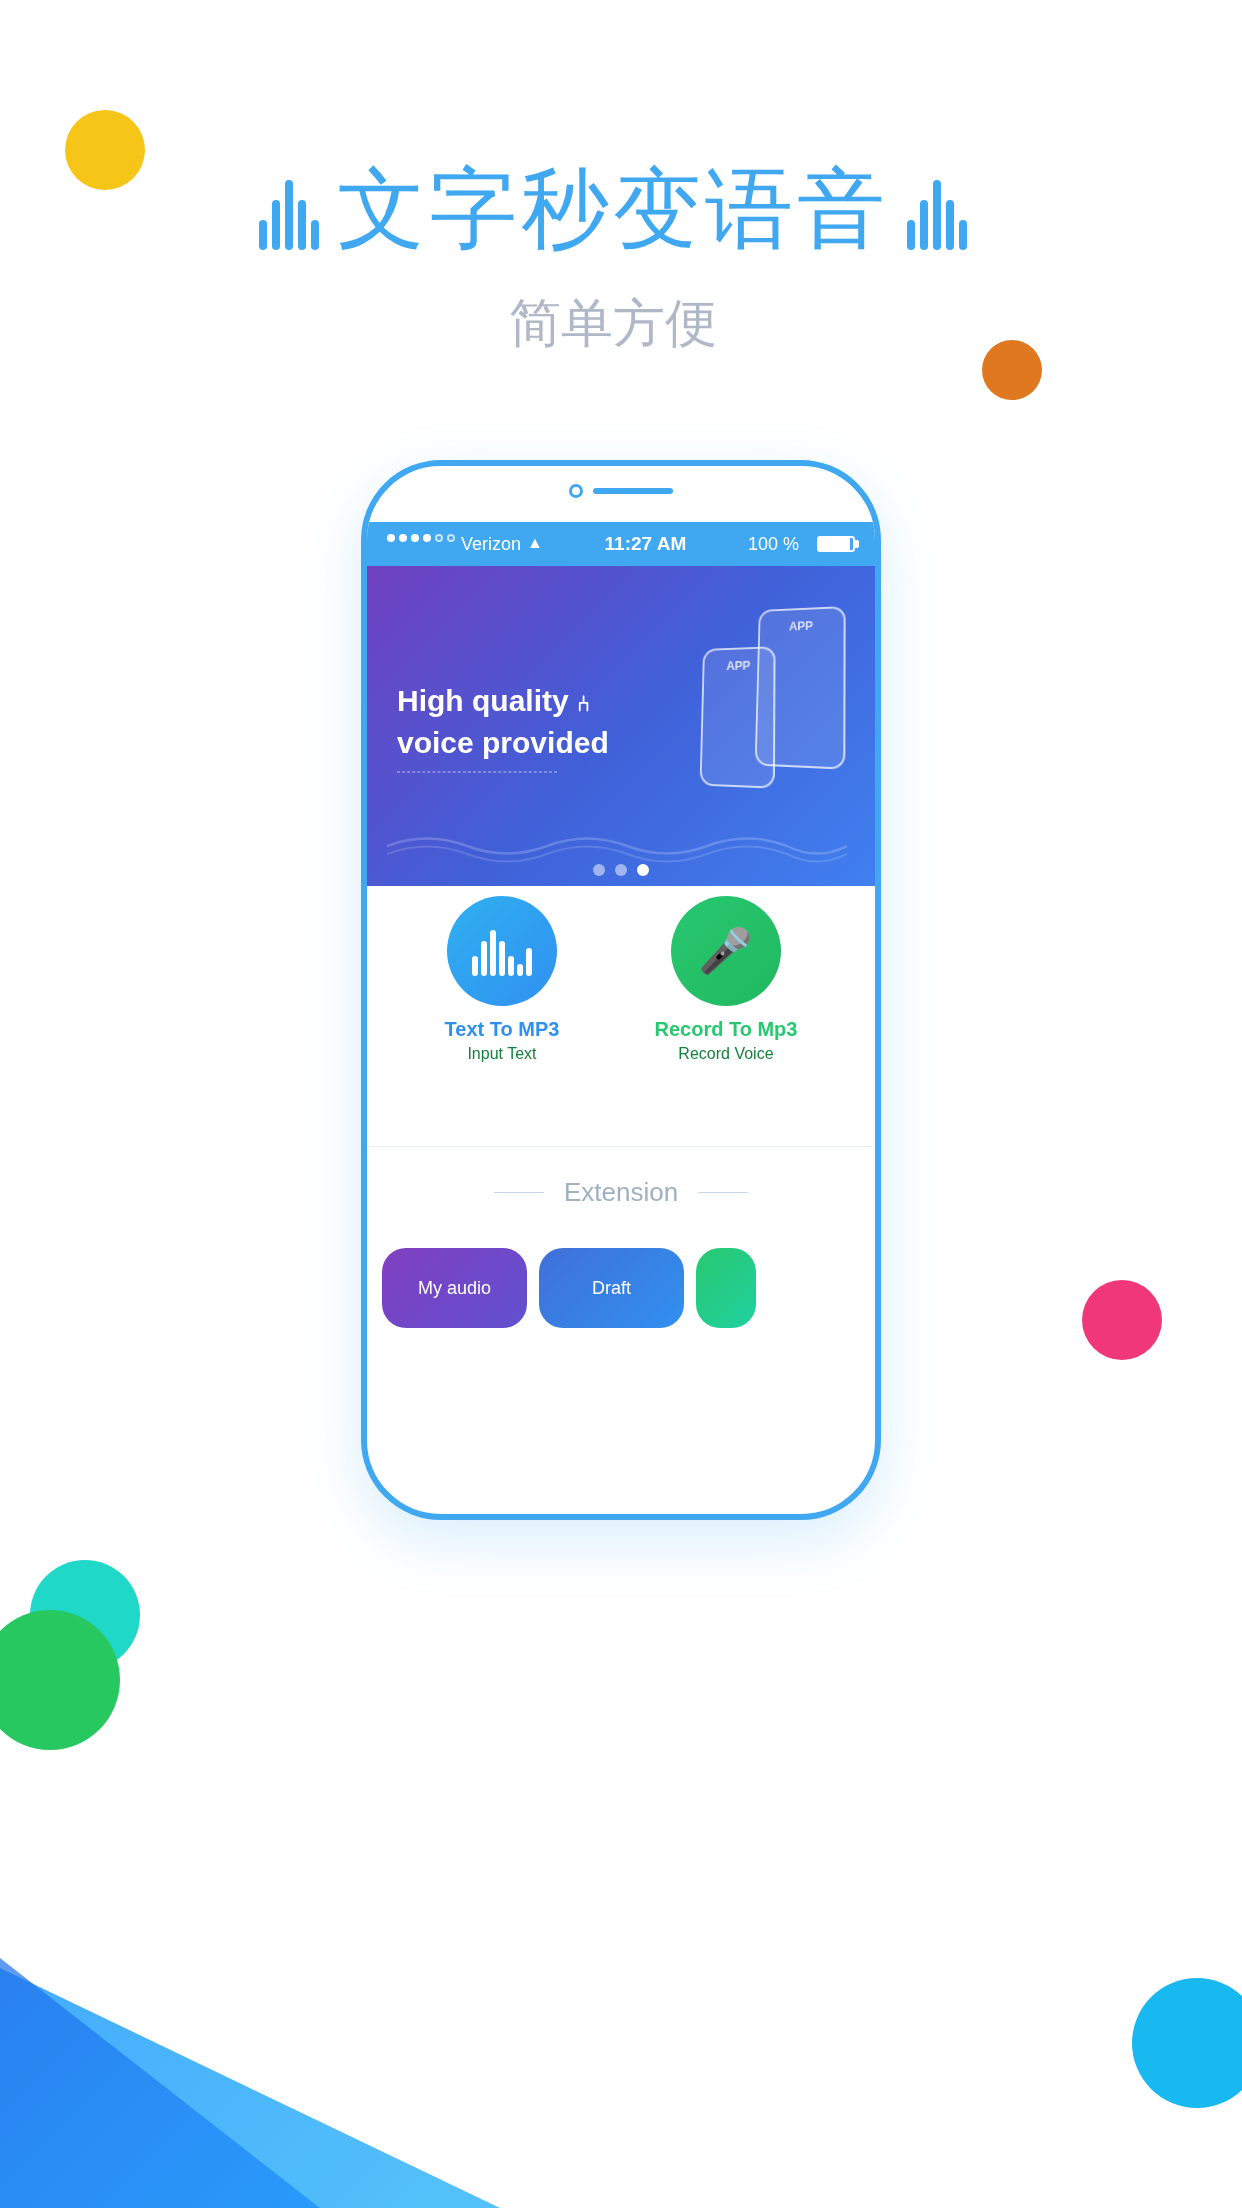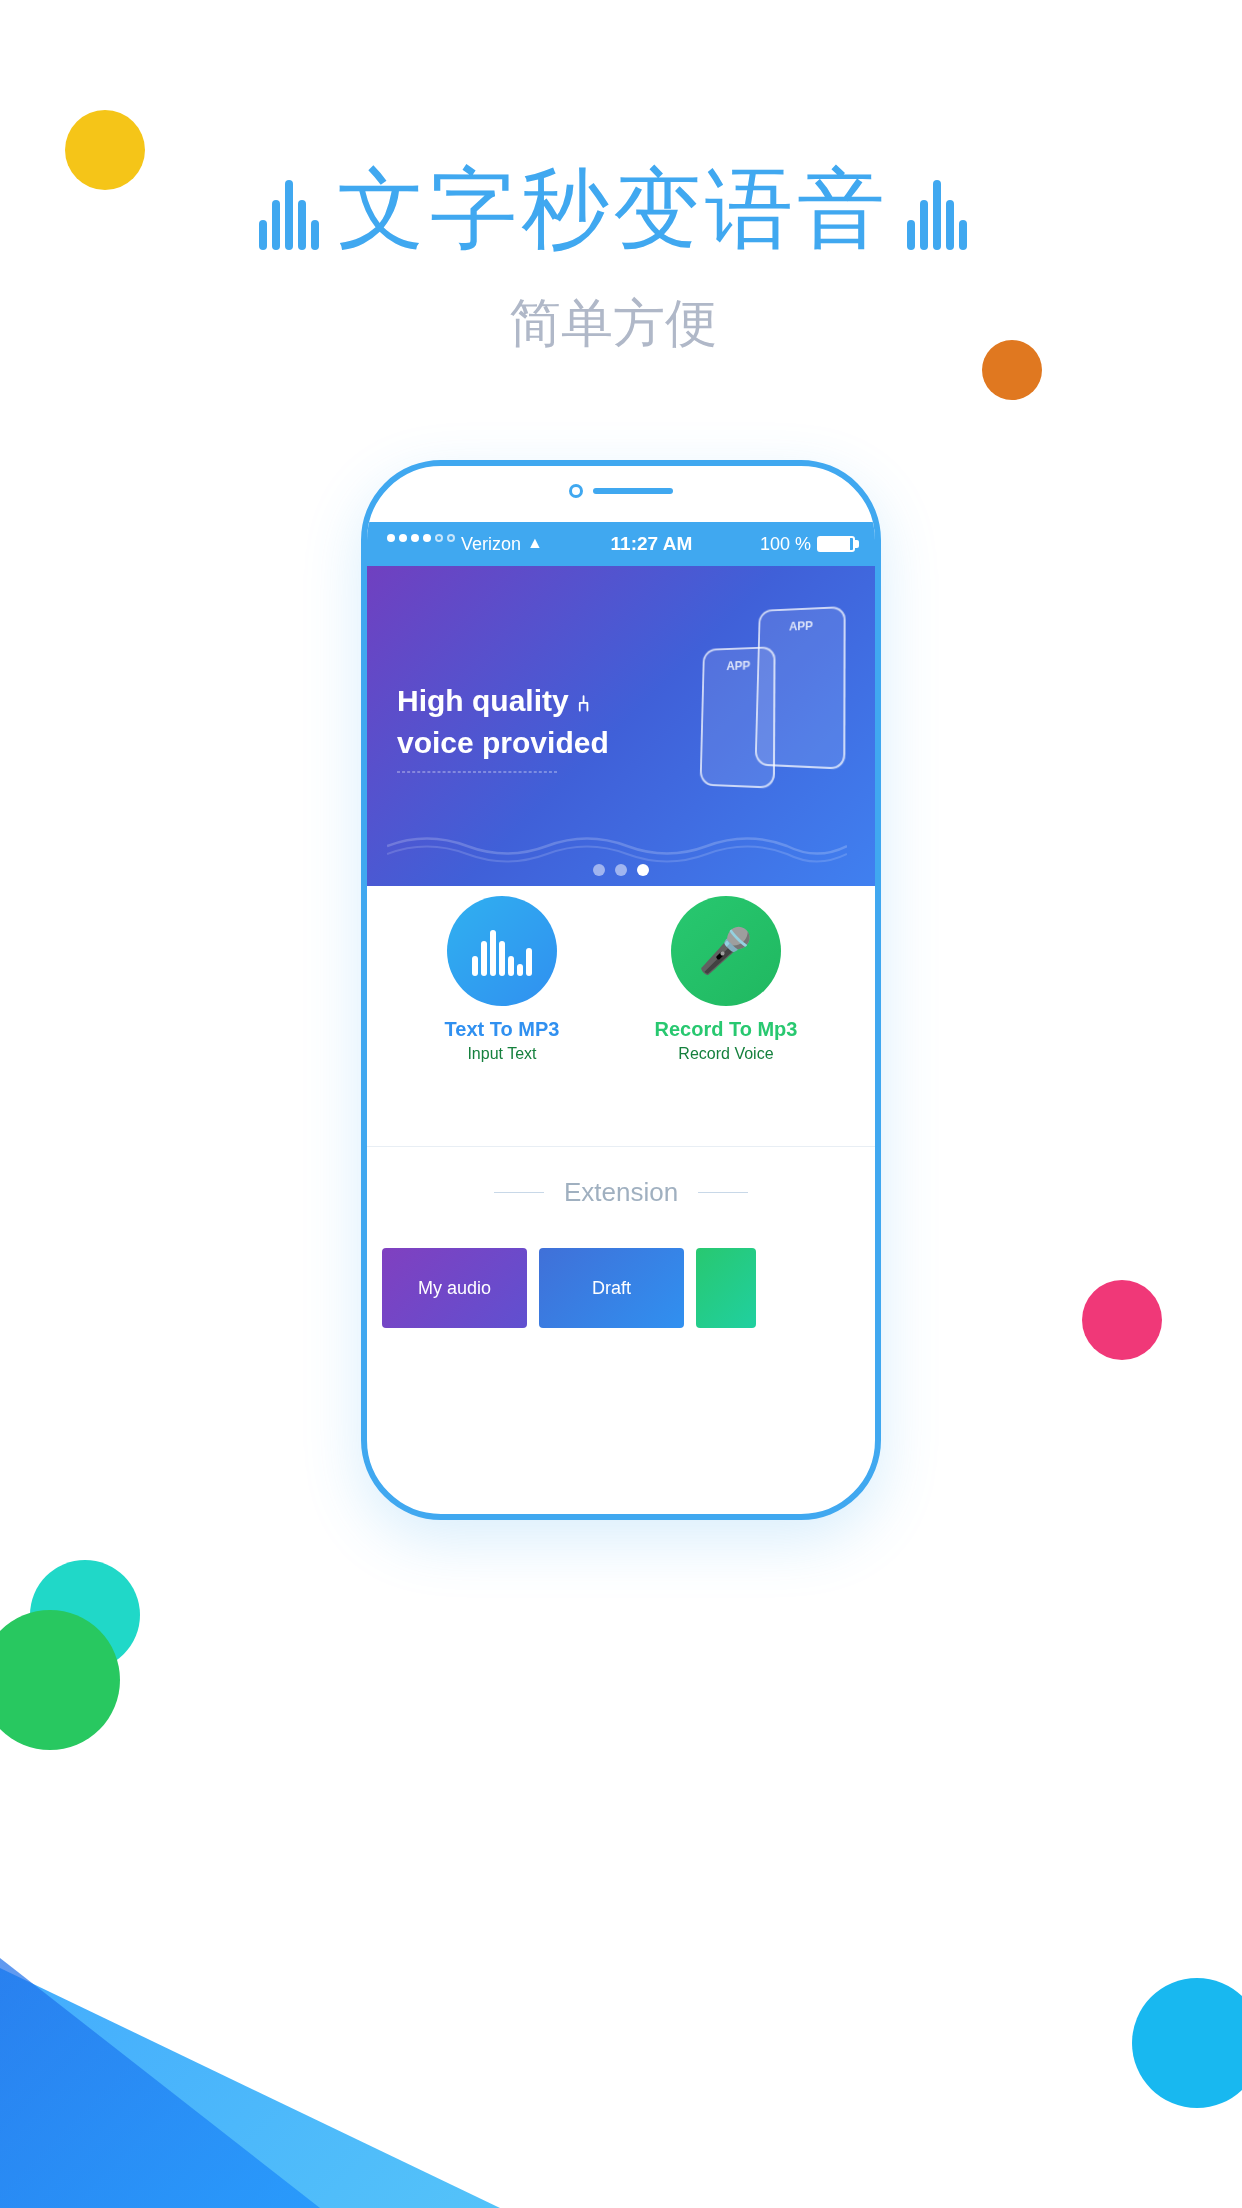--- a/index.html
+++ b/index.html
@@ -163,21 +163,21 @@
       font-size: 18px;
       color: white;
       font-weight: 500;
     }
     .status-left { display: flex; gap: 6px; }
     .status-dots { display: flex; gap: 4px; }
     .status-dot { width: 8px; height: 8px; border-radius: 50%; background: white; }
     .status-dot.empty { background: transparent; border: 2px solid rgba(255,255,255,0.7); }
     .wifi-icon { font-size: 16px; }
     .status-center { font-weight: 600; font-size: 19px; }
-    .status-right { display: flex; align-items: center; gap: 6px; }
+    .status-right { display: flex; align-items: center; gap: 18px; }
     .battery-box {
       width: 38px; height: 16px;
       border: 2px solid white;
       border-radius: 3px;
       position: relative;
       overflow: visible;
     }
     .battery-fill { width: 90%; height: 100%; background: white; }
     .battery-tip {
       position: absolute;
@@ -338,21 +338,21 @@
     }
     .extension-items {
       display: flex;
       gap: 0;
       padding: 15px 15px 0;
       overflow: hidden;
     }
     .ext-card {
       flex: 0 0 auto;
       width: 145px; height: 80px;
-      border-radius: 4px;
+      border-radius: 24px;
       display: flex;
       align-items: center;
       justify-content: center;
       margin-right: 12px;
       font-size: 18px;
       color: white;
       font-weight: 500;
     }
     .ext-purple { background: linear-gradient(135deg, #8040C0, #6050D0); }
     .ext-blue { background: linear-gradient(135deg, #4070D8, #3090F0); }

